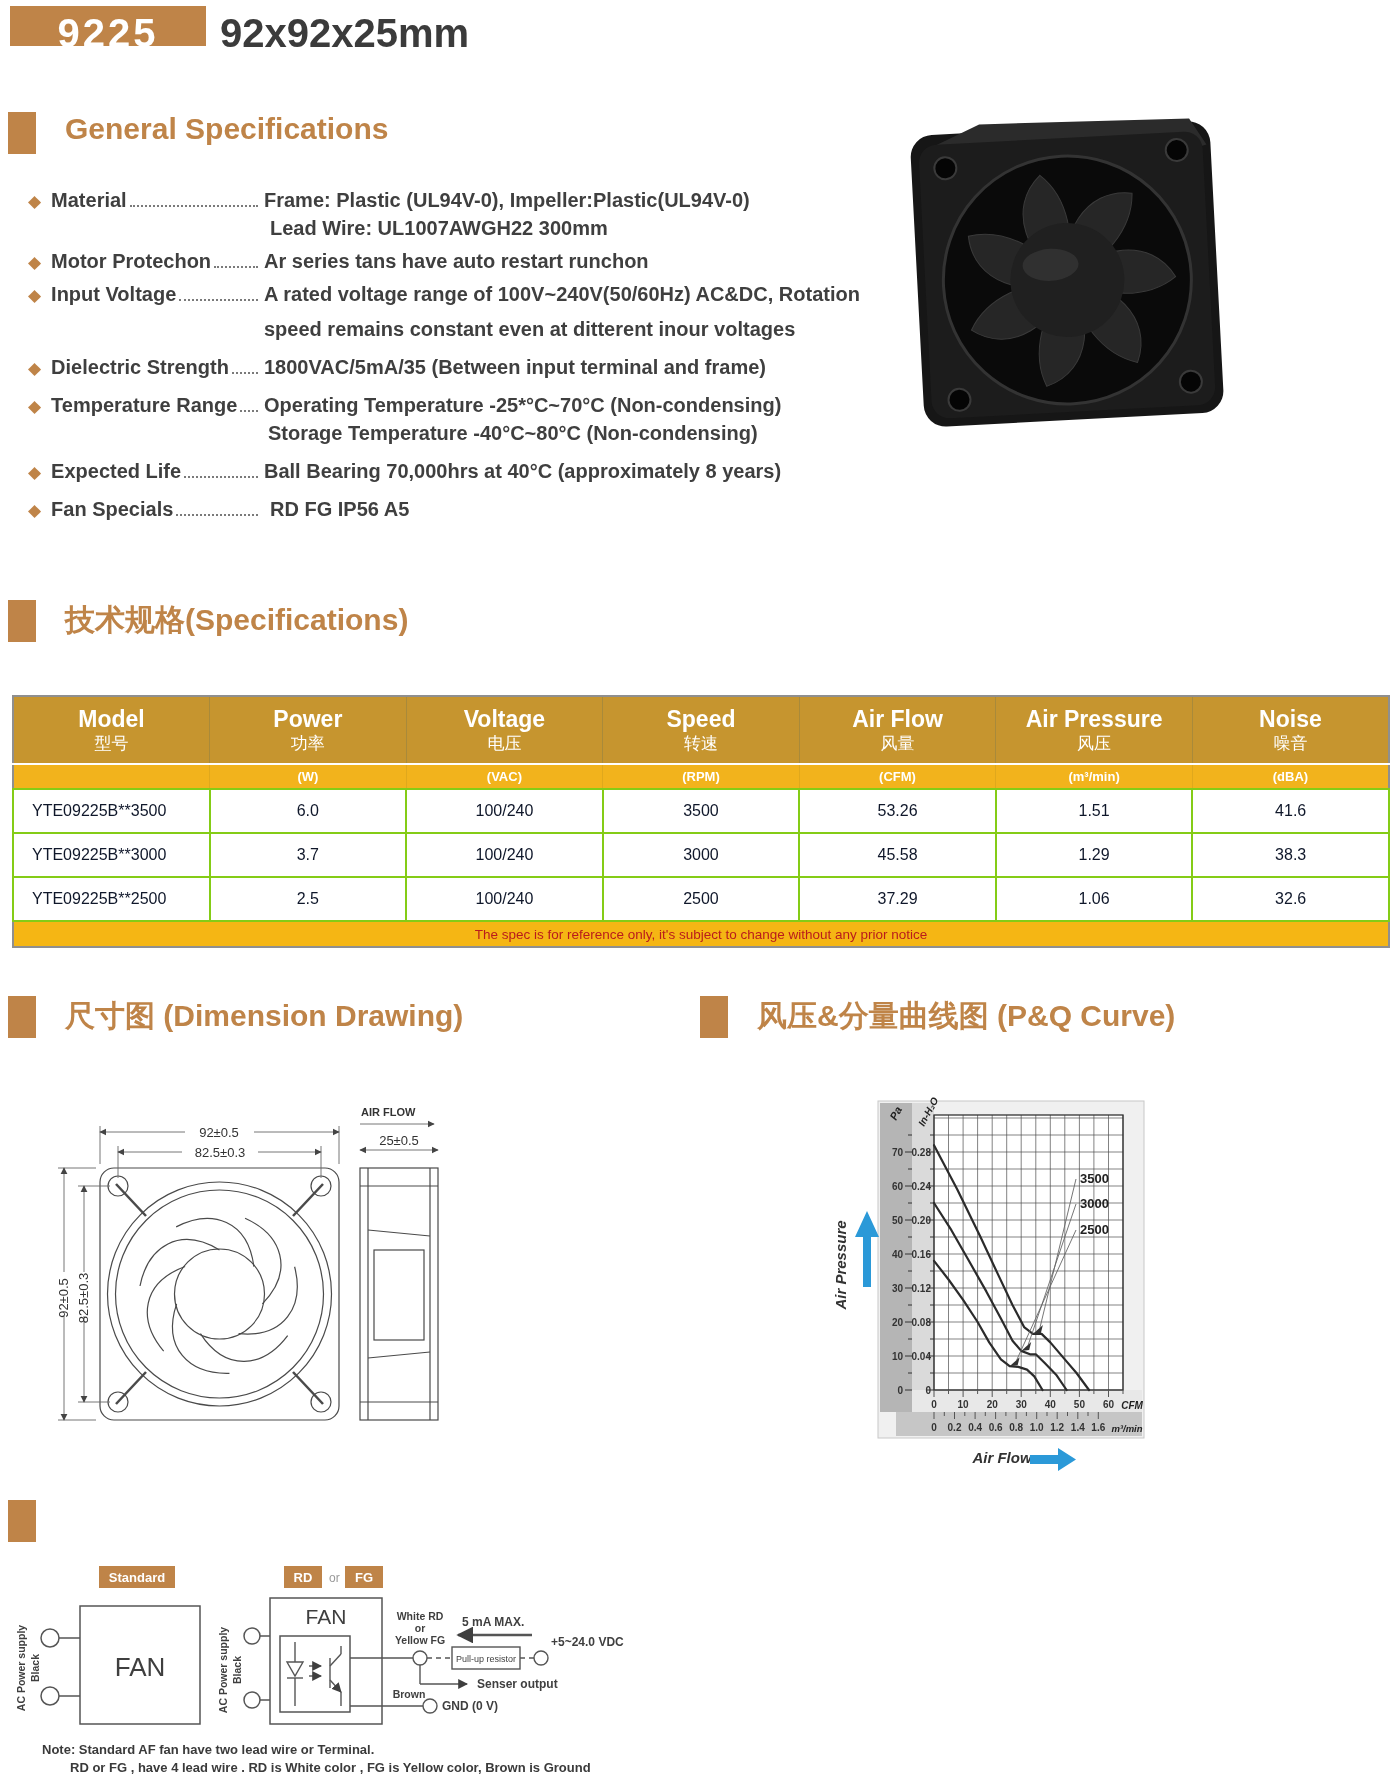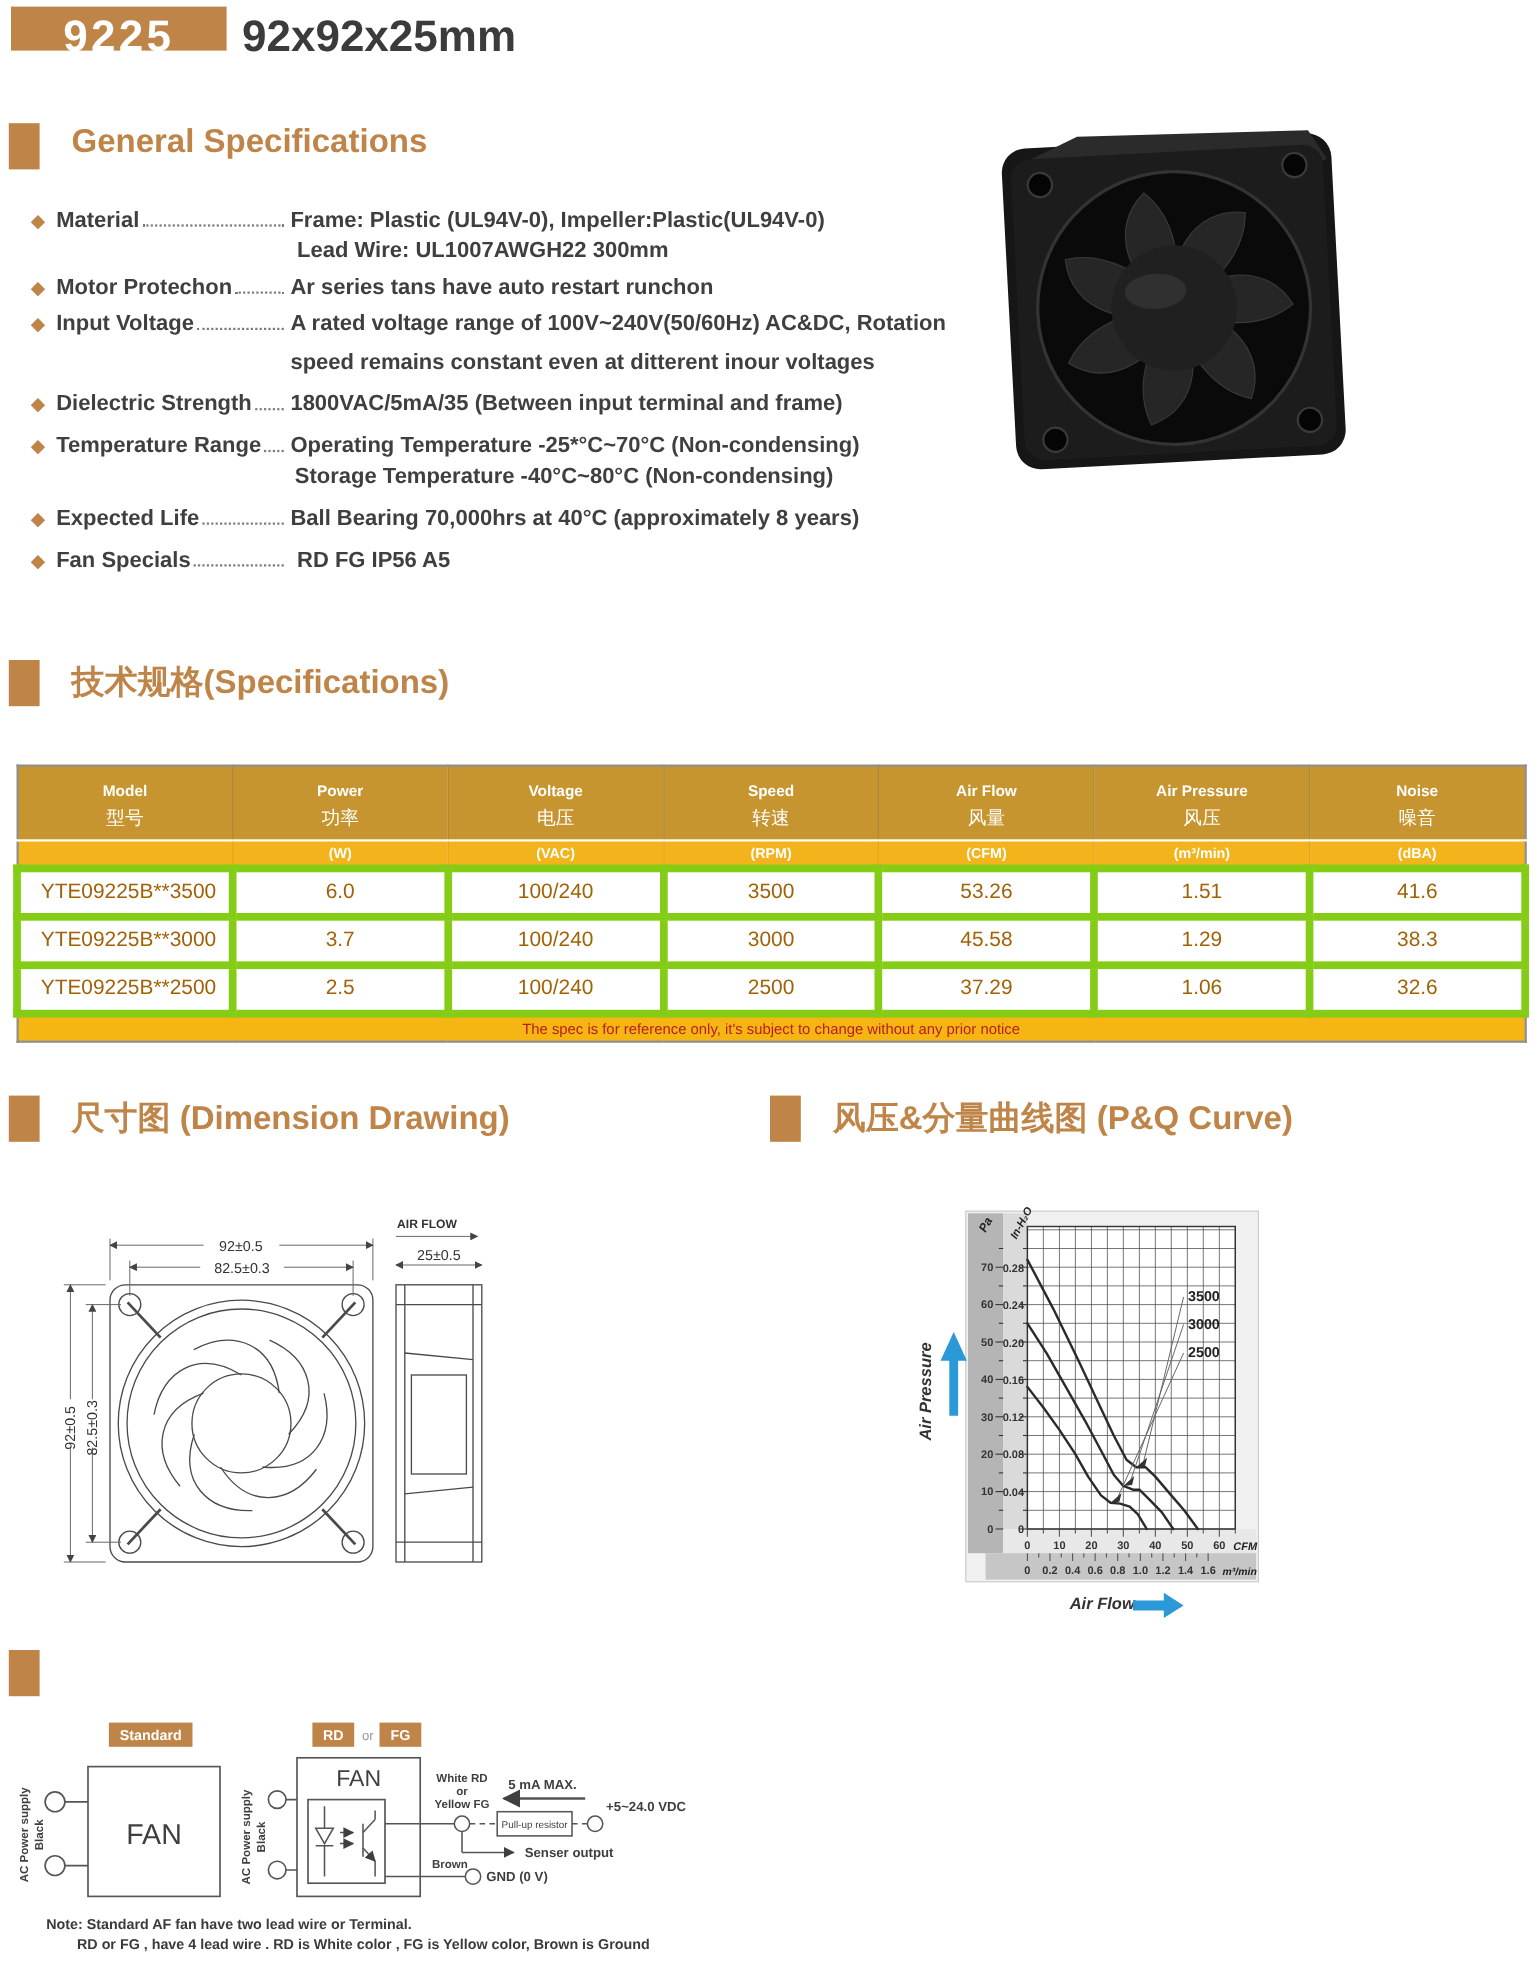--- a/index.html
+++ b/index.html
@@ -17,25 +17,25 @@
 .spec-item{display:flex;margin-bottom:5px}
 .spec-item.mb9{margin-bottom:10px}
 .spec-left{flex:0 0 236px;display:flex;align-items:baseline}
 .diamond{color:var(--ac);font-size:17px;margin-right:10px}
 .spec-label{font-size:20px;font-weight:700;color:#3f3f3f;white-space:nowrap;line-height:28px}
 .leader{flex:1;border-bottom:2px dotted #7a7a7a;margin:0 6px 6px 3px}
 .spec-val{flex:1;font-size:20px;font-weight:700;color:#3f3f3f;line-height:28px}
 .spec-val.g7 > div + div{margin-top:7px}
 .spec-table{position:absolute;left:12px;top:695px;width:1378px;border-collapse:collapse;table-layout:fixed;border:2px solid #8f8f8f}
 .spec-table th{background:var(--gold);color:#fff;font-weight:700;height:68px;border-right:1px solid #a98a3a;vertical-align:middle}
-.spec-table th .en{font-size:14px;line-height:27px}
+.spec-table th .en{font-size:23px;line-height:27px}
 .spec-table th .zh{font-size:17px;line-height:22px;font-weight:400}
 .spec-table tr.units td{background:var(--amber);color:#fff;font-size:13px;font-weight:700;height:25px;
   border-top:2px solid #fff;border-bottom:1px solid #9a9a9a;border-right:1px solid #e0a81c;text-align:center}
-.spec-table tbody td{height:44px;text-align:center;font-size:19px;color:#a16207;border:7px solid #84cc16;background:#fff}
+.spec-table tbody td{height:44px;text-align:center;font-size:16px;color:#0f172a;border:2px solid #84cc16;background:#fff}
 .spec-table tbody td.model{text-align:left;padding-left:18px}
 .spec-table tr.foot td{background:var(--foot);color:#b91c1c;font-size:13.5px;font-weight:400;height:26px;text-align:center;border:none;border-top:1px solid #9a9a9a}
 .note1,.note2{position:absolute;font-size:13px;font-weight:700;color:#3a3a3a}
 svg text{font-family:"Liberation Sans","DejaVu Sans",sans-serif}
 .tk{font-size:10px;font-weight:700;fill:#333}
 .slbl{font-size:13px;font-weight:700;fill:#222}
 .dimtxt{font-size:13px;fill:#333}
 .wtxt{font-size:12px;font-weight:700;fill:#3f3f3f}
 .wsmall{font-size:10.5px;font-weight:700;fill:#3f3f3f}
 </style>

